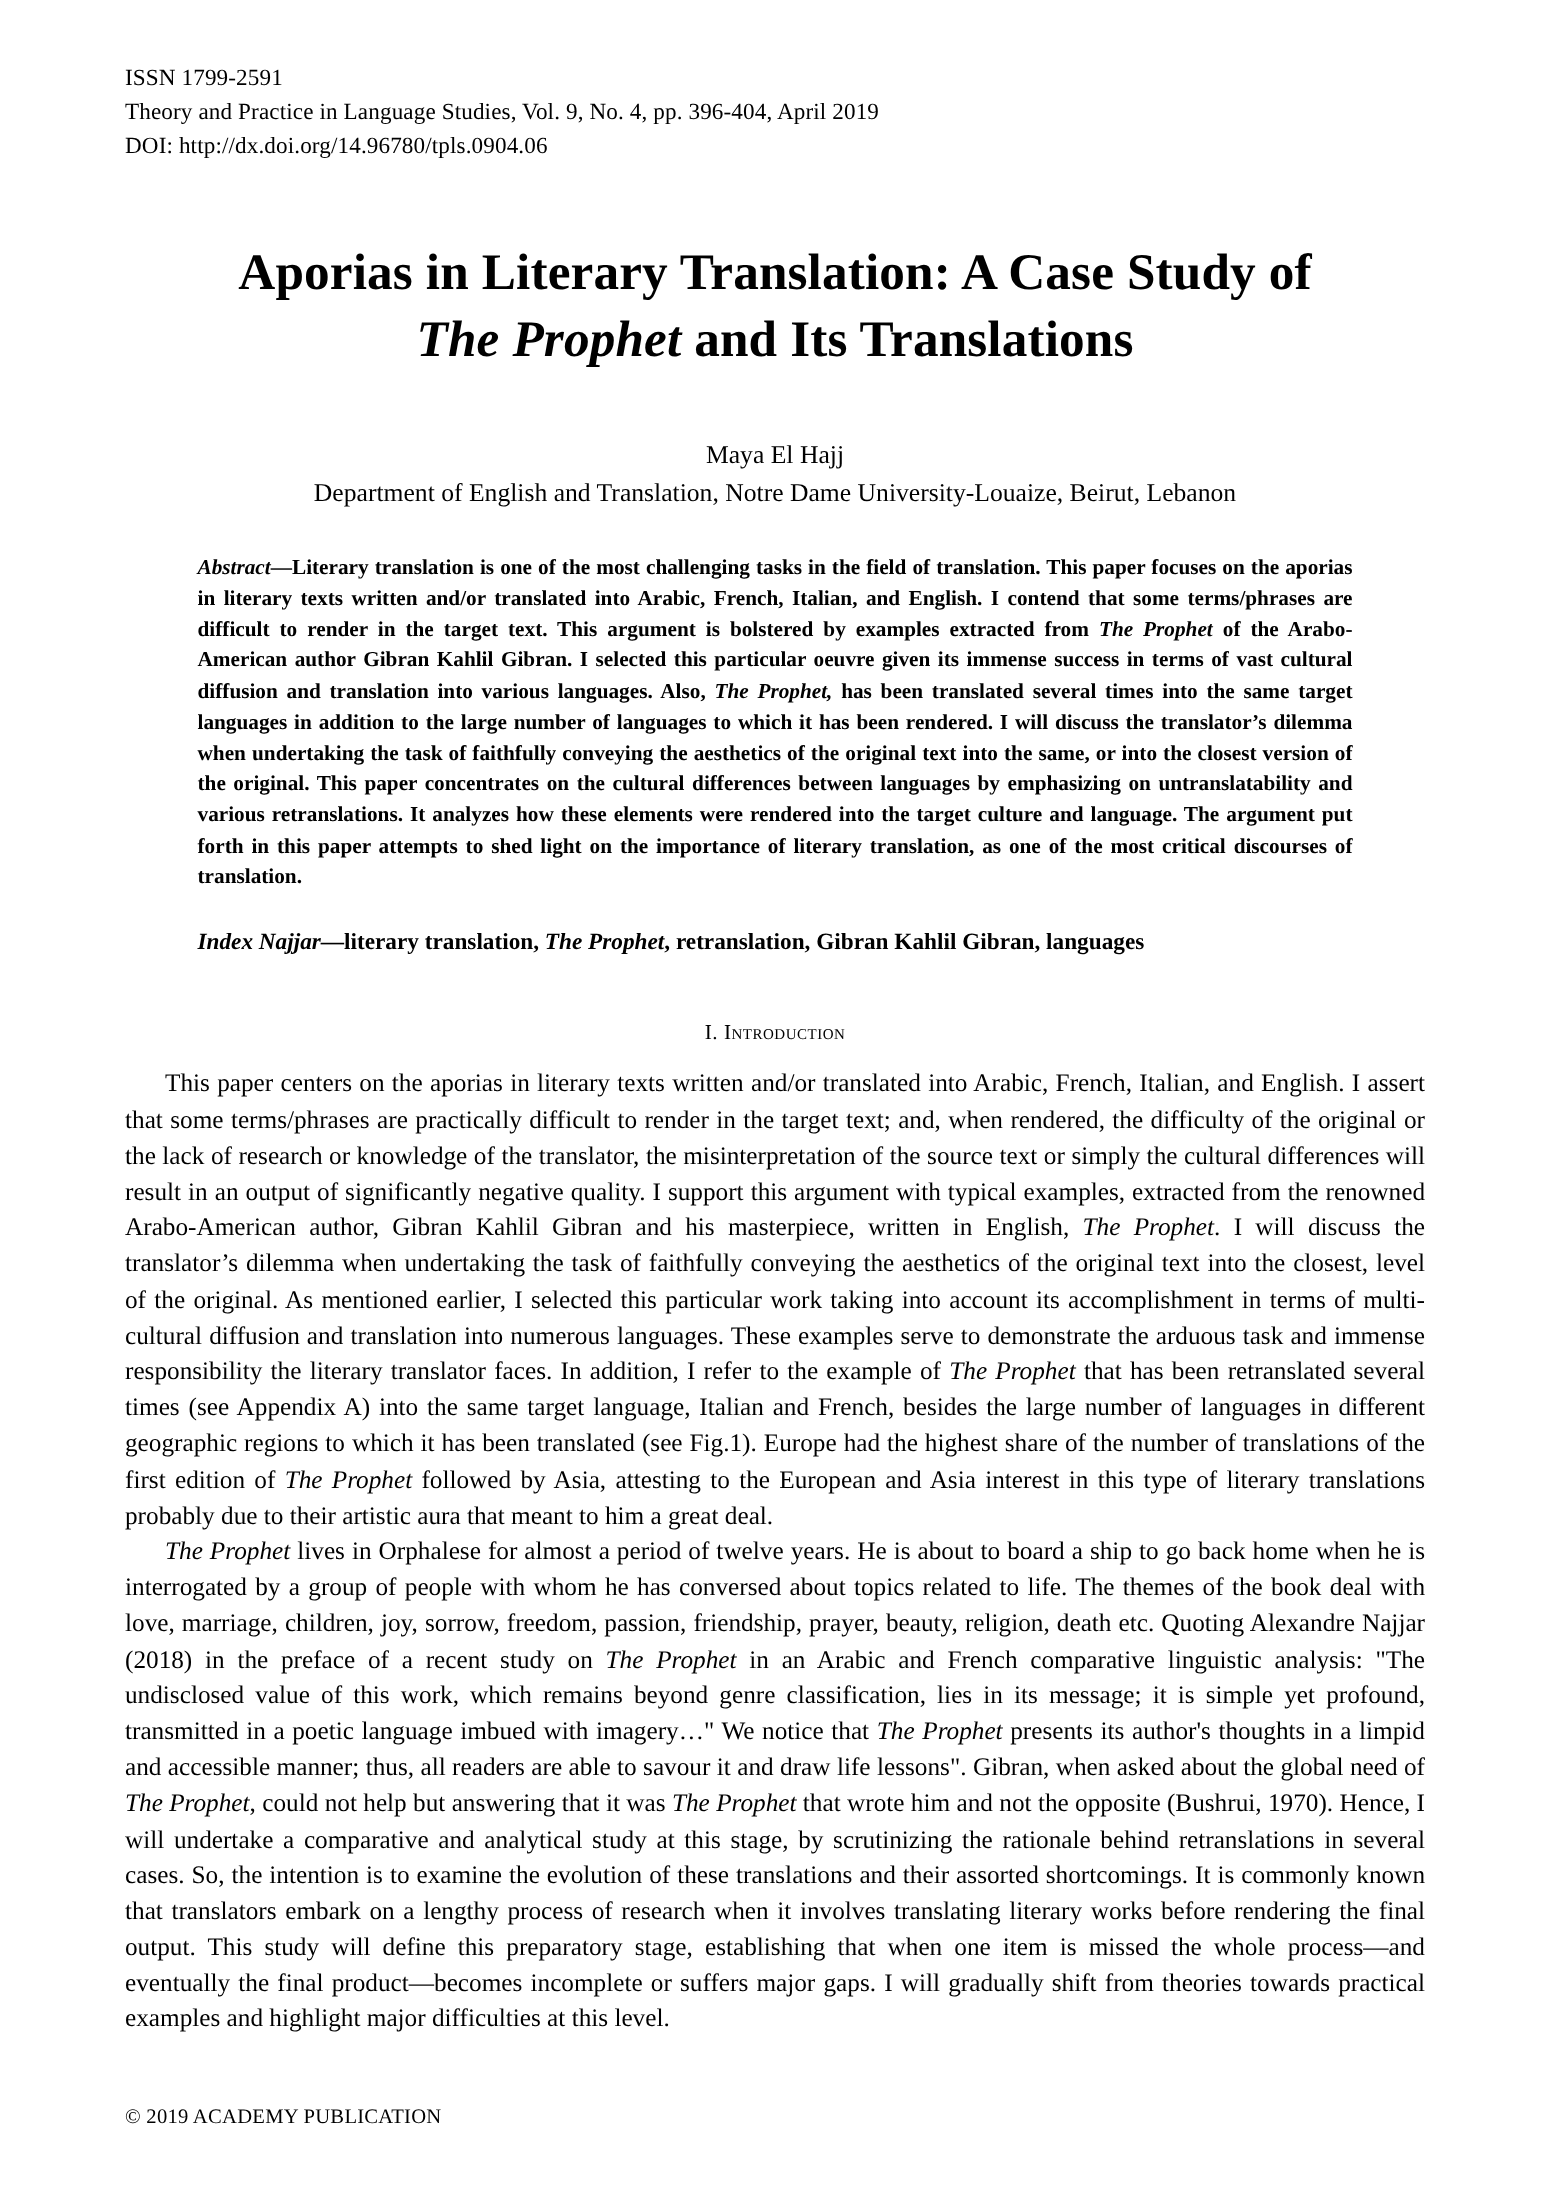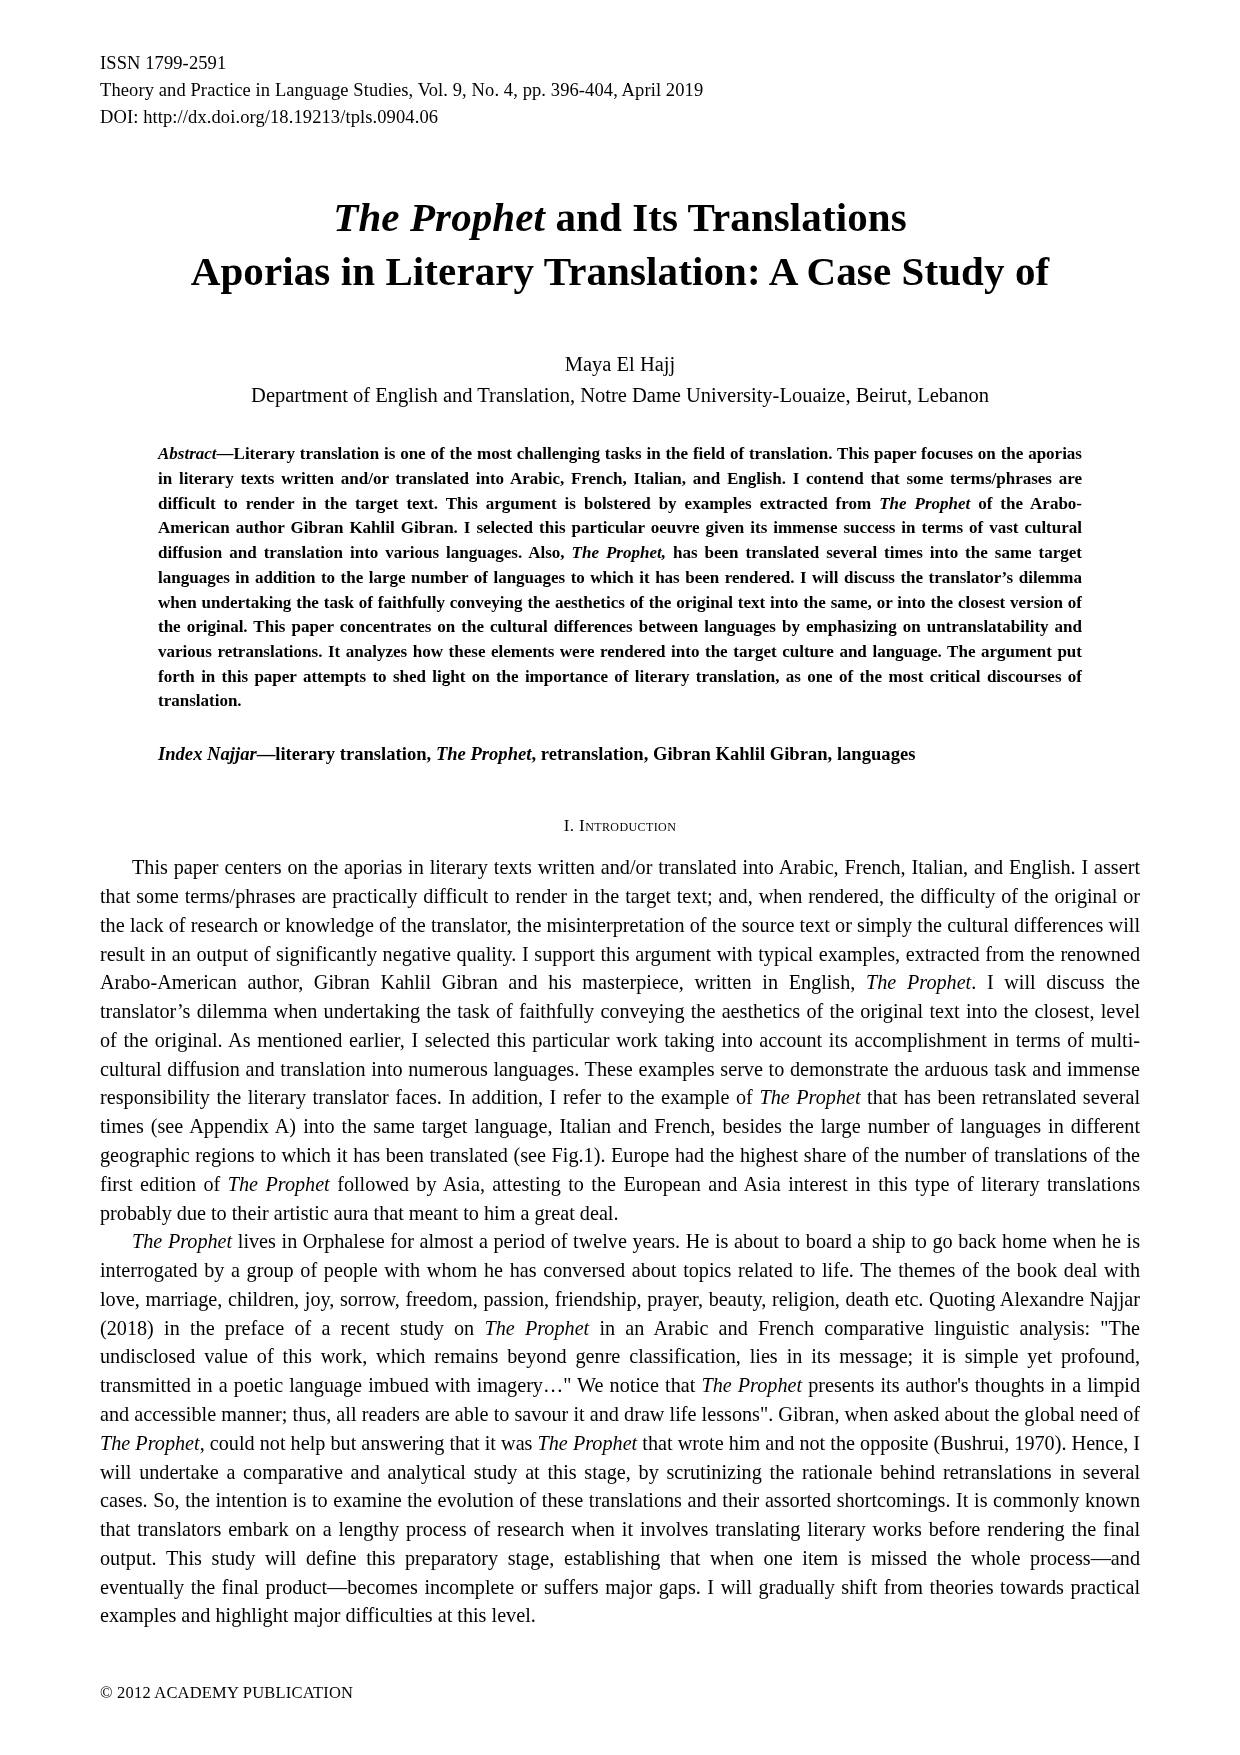--- a/index.html
+++ b/index.html
@@ -115,39 +115,39 @@
   }
 </style>
 </head>
 <body>
 
 <div class="page">
 
   <div class="journal-header">
     <div>ISSN 1799-2591</div>
     <div>Theory and Practice in Language Studies, Vol. 9, No. 4, pp. 396-404, April 2019</div>
-    <div>DOI: http://dx.doi.org/18.19213/tpls.0904.06</div>
+    <div>DOI: http://dx.doi.org/14.96780/tpls.0904.06</div>
   </div>
 
   <h1 class="title-block">
+    <span class="title-line">Aporias in Literary Translation: A Case Study of</span>
     <span class="title-line"><span class="title-italic">The Prophet</span><span> and Its Translations</span></span>
-    <span class="title-line">Aporias in Literary Translation: A Case Study of</span>
   </h1>
 
   <div class="author-block">
     <div>Maya El Hajj</div>
     <div class="affiliation">Department of English and Translation, Notre Dame University-Louaize, Beirut, Lebanon</div>
   </div>
 
   <div class="abstract"><span class="lead">Abstract</span><span>—</span><span>Literary translation is one of the most challenging tasks in the field of translation. This paper focuses on the aporias in literary texts written and/or translated into Arabic, French, Italian, and English. I contend that some terms/phrases are difficult to render in the target text. This argument is bolstered by examples extracted from </span><i>The Prophet</i><span> of the Arabo-American author Gibran Kahlil Gibran. I selected this particular oeuvre given its immense success in terms of vast cultural diffusion and translation into various languages. Also, </span><i>The Prophet,</i><span> has been translated several times into the same target languages in addition to the large number of languages to which it has been rendered. I will discuss the translator’s dilemma when undertaking the task of faithfully conveying the aesthetics of the original text into the same, or into the closest version of the original. This paper concentrates on the cultural differences between languages by emphasizing on untranslatability and various retranslations. It analyzes how these elements were rendered into the target culture and language. The argument put forth in this paper attempts to shed light on the importance of literary translation, as one of the most critical discourses of translation.</span></div>
 
   <div class="indexterms"><span class="lead">Index Najjar</span><span>—</span><span>literary translation, </span><i>The Prophet</i><span>, retranslation, Gibran Kahlil Gibran, languages</span></div>
 
   <div class="section-heading">I. Introduction</div>
 
   <div class="body-text">
     <p><span>This paper centers on the aporias in literary texts written and/or translated into Arabic, French, Italian, and English. I assert that some terms/phrases are practically difficult to render in the target text; and, when rendered, the difficulty of the original or the lack of research or knowledge of the translator, the misinterpretation of the source text or simply the cultural differences will result in an output of significantly negative quality. I support this argument with typical examples, extracted from the renowned Arabo-American author, Gibran Kahlil Gibran and his masterpiece, written in English, </span><i>The Prophet</i><span>. I will discuss the translator’s dilemma when undertaking the task of faithfully conveying the aesthetics of the original text into the closest, level of the original. As mentioned earlier, I selected this particular work taking into account its accomplishment in terms of multi-cultural diffusion and translation into numerous languages. These examples serve to demonstrate the arduous task and immense responsibility the literary translator faces. In addition, I refer to the example of </span><i>The Prophet</i><span> that has been retranslated several times (see Appendix A) into the same target language, Italian and French, besides the large number of languages in different geographic regions to which it has been translated (see Fig.1). Europe had the highest share of the number of translations of the first edition of </span><i>The Prophet</i><span> followed by Asia, attesting to the European and Asia interest in this type of literary translations probably due to their artistic aura that meant to him a great deal.</span></p>
     <p><i>The Prophet</i><span> lives in Orphalese for almost a period of twelve years. He is about to board a ship to go back home when he is interrogated by a group of people with whom he has conversed about topics related to life. The themes of the book deal with love, marriage, children, joy, sorrow, freedom, passion, friendship, prayer, beauty, religion, death etc. Quoting Alexandre Najjar (2018) in the preface of a recent study on </span><i>The Prophet</i><span> in an Arabic and French comparative linguistic analysis: "The undisclosed value of this work, which remains beyond genre classification, lies in its message; it is simple yet profound, transmitted in a poetic language imbued with imagery…" We notice that </span><i>The Prophet</i><span> presents its author's thoughts in a limpid and accessible manner; thus, all readers are able to savour it and draw life lessons". Gibran, when asked about the global need of </span><i>The Prophet</i><span>, could not help but answering that it was </span><i>The Prophet</i><span> that wrote him and not the opposite (Bushrui, 1970). Hence, I will undertake a comparative and analytical study at this stage, by scrutinizing the rationale behind retranslations in several cases. So, the intention is to examine the evolution of these translations and their assorted shortcomings. It is commonly known that translators embark on a lengthy process of research when it involves translating literary works before rendering the final output. This study will define this preparatory stage, establishing that when one item is missed the whole process—and eventually the final product—becomes incomplete or suffers major gaps. I will gradually shift from theories towards practical examples and highlight major difficulties at this level.</span></p>
   </div>
 
-  <div class="footer">© 2012 ACADEMY PUBLICATION</div>
+  <div class="footer">© 2019 ACADEMY PUBLICATION</div>
 
 </div>
 
 </body></html>

